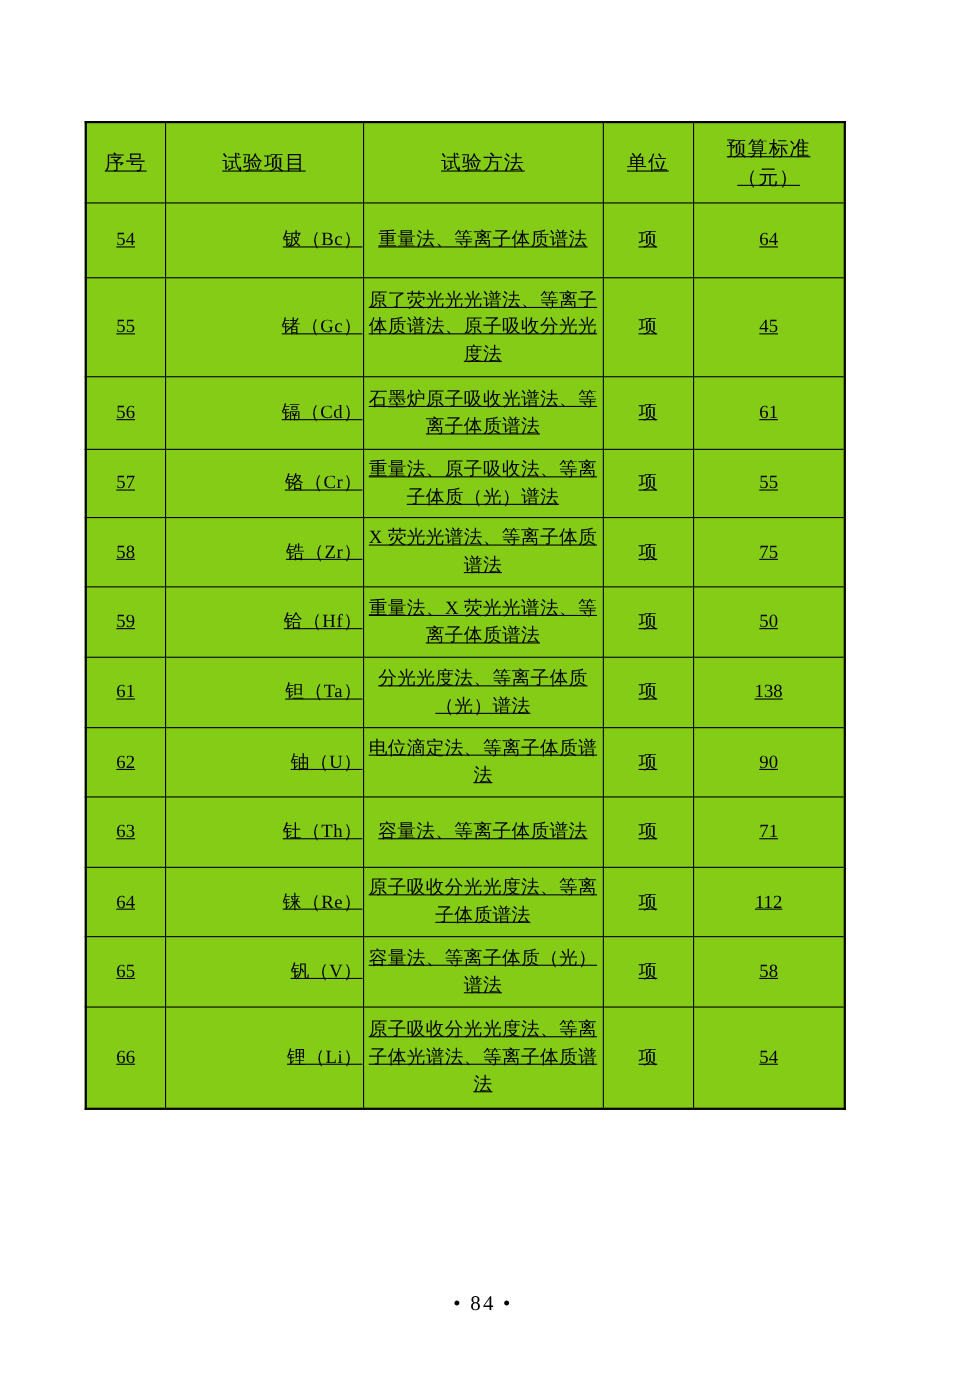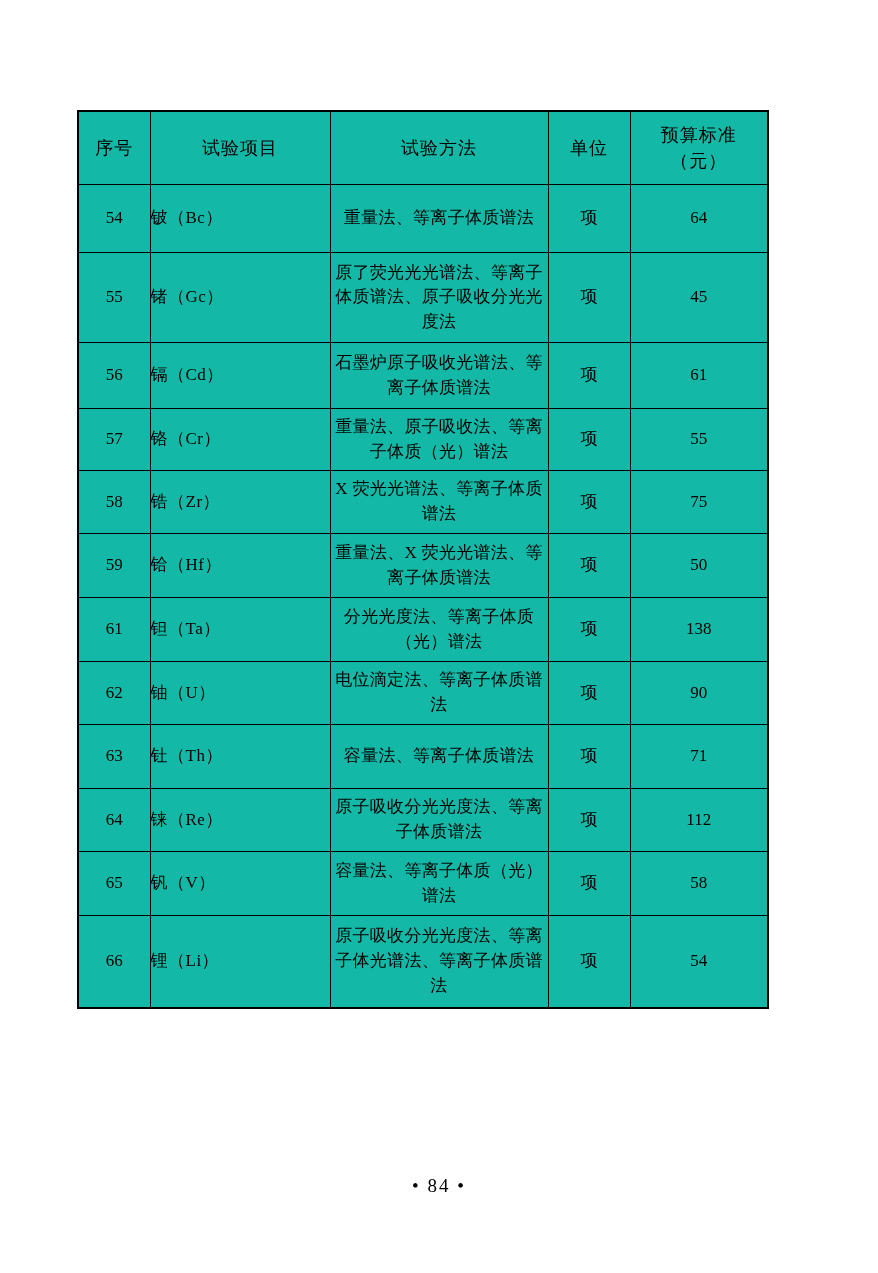--- a/index.html
+++ b/index.html
@@ -25,21 +25,22 @@
   .table-wrap {
     position: absolute;
     left: 77px;
     top: 110px;
     width: 690px;
   }
   table.spec {
     border-collapse: collapse;
     width: 690px;
     table-layout: fixed;
-    background: #14b8a6;
+    background: #84cc16;
+    text-decoration: underline;
   }
   table.spec col.c-no    { width: 72px; }
   table.spec col.c-item  { width: 180px; }
   table.spec col.c-meth  { width: 218px; }
   table.spec col.c-unit  { width: 82px; }
   table.spec col.c-price { width: 138px; }
 
   table.spec td, table.spec th {
     border: 1px solid #000000;
     padding: 0;
@@ -65,21 +66,21 @@
   .head-row td .hd2 {
     display: block;
     font-size: 18px;
     letter-spacing: 1px;
   }
   td.no {
     text-align: center;
     font-size: 17px;
   }
   td.item {
-    text-align: left;
+    text-align: right;
     padding-left: 22px;
     font-size: 17px;
     letter-spacing: 0.5px;
   }
   td.method {
     text-align: center;
     padding: 7px 10px 7px 12px;
     font-size: 17px;
     line-height: 1.5;
     letter-spacing: 0.3px;

